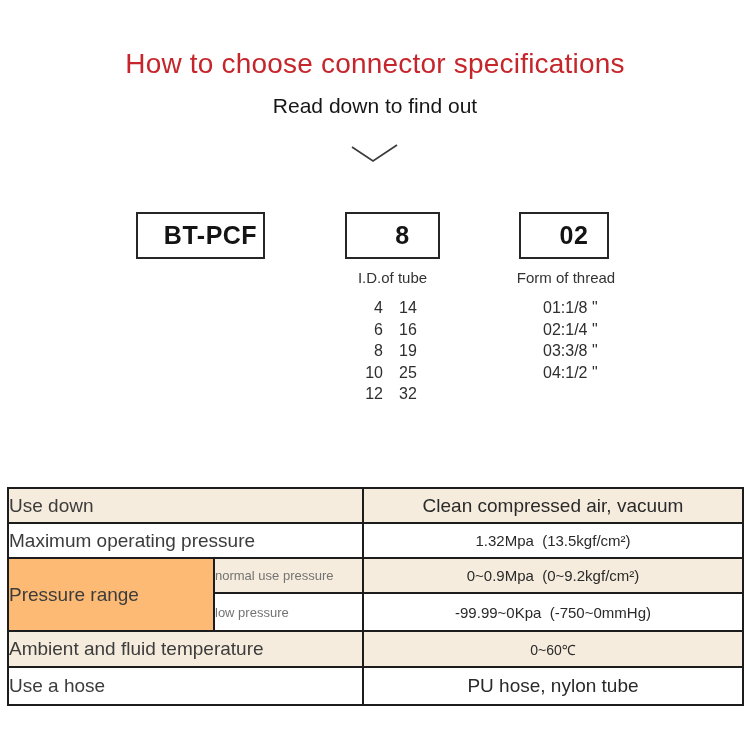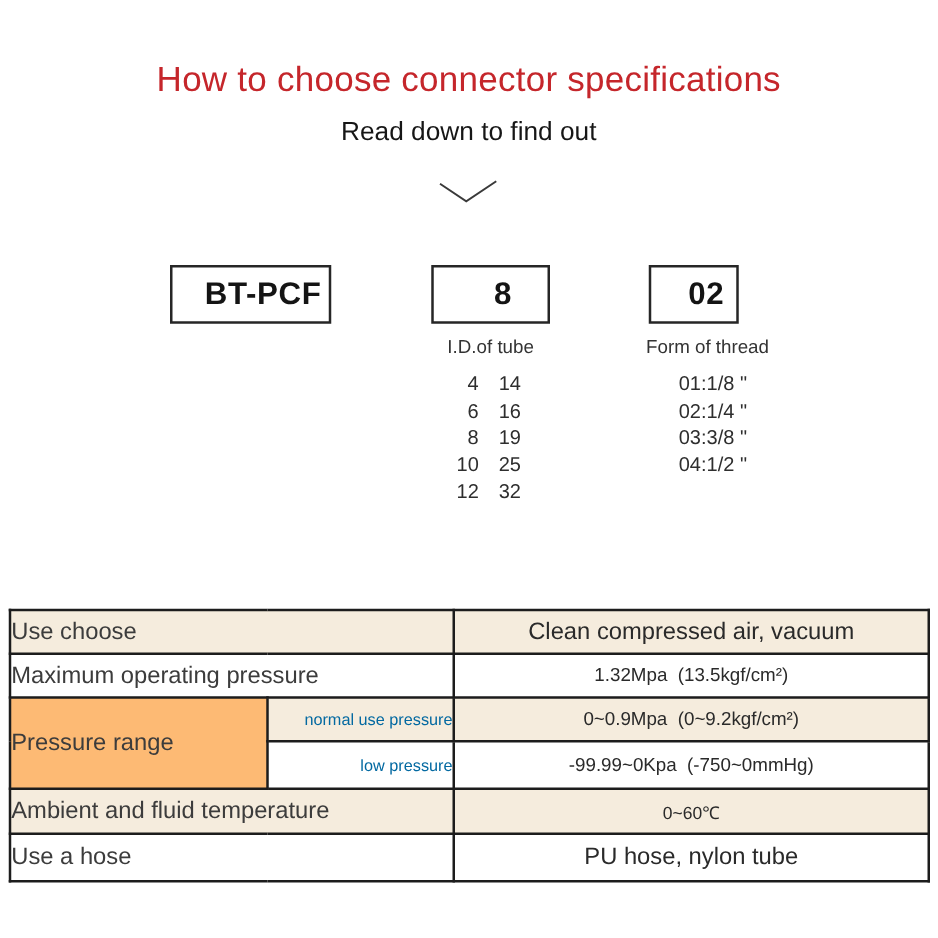--- a/index.html
+++ b/index.html
@@ -38,21 +38,21 @@
   .code-box{
     position:absolute;top:212px;height:47px;
     border:2px solid #262626;
     display:flex;align-items:center;justify-content:center;
     font-size:25px;font-weight:bold;color:#141414;
     letter-spacing:0.5px;
     padding-left:20px;
   }
   .box-model{left:136px;width:129px;}
   .box-size{left:345px;width:95px;}
-  .box-thread{left:519px;width:72px;}
+  .box-thread{left:519px;width:90px;}
   .caption{
     position:absolute;top:269px;
     text-align:center;
     font-size:15px;color:#333333;
   }
   .caption-tube{left:335px;width:115px;}
   .caption-thread{left:496px;width:140px;}
   .tube-list{
     position:absolute;left:345px;top:297px;width:100px;
     font-size:16px;color:#2e2e2e;
@@ -74,21 +74,21 @@
     padding:0;
   }
   tr.beige td{background:var(--row-beige);}
   tr.white td{background:#ffffff;}
   table.spec td.span-cell{background:#fdba74;}
   td.lbl{
     font-size:19px;color:var(--text-label);
     padding-left:27px;text-align:left;
   }
   td.sub{
-    font-size:13px;color:#0369a1;text-align:right;
+    font-size:13px;color:#737373;text-align:left;
   }
   td.val{
     text-align:center;color:var(--text-dark);white-space:pre;
   }
   td.val.big{font-size:19px;}
   td.val.med{font-size:15px;}
   td.val.small{font-size:14px;text-align:center;}
   tr.r1{height:35px;}
   tr.r2{height:35px;}
   tr.r3{height:35px;}
@@ -144,21 +144,21 @@
 </div>
 
 <table class="spec">
   <colgroup>
     <col style="width:206px">
     <col style="width:149px">
     <col>
   </colgroup>
   <tbody>
     <tr class="beige r1">
-      <td colspan="2" class="lbl">Use choose</td>
+      <td colspan="2" class="lbl">Use down</td>
       <td class="val big">Clean compressed air, vacuum</td>
     </tr>
     <tr class="white r2">
       <td colspan="2" class="lbl">Maximum operating pressure</td>
       <td class="val med">1.32Mpa  (13.5kgf/cm²)</td>
     </tr>
     <tr class="beige r3">
       <td rowspan="2" class="lbl span-cell">Pressure range</td>
       <td class="sub">normal use pressure</td>
       <td class="val med">0~0.9Mpa  (0~9.2kgf/cm²)</td>

